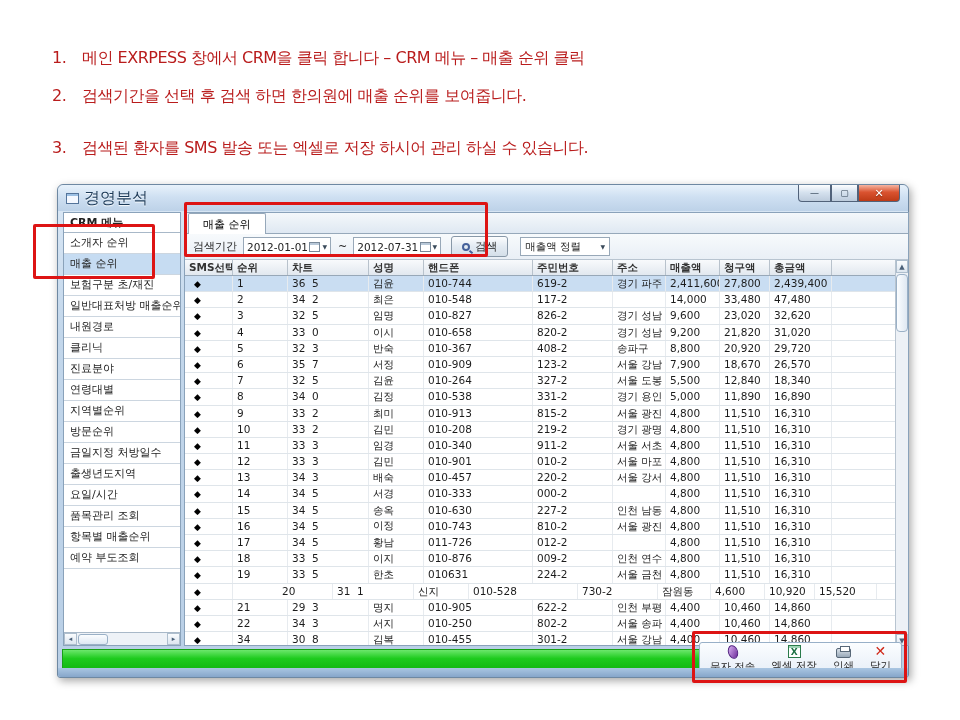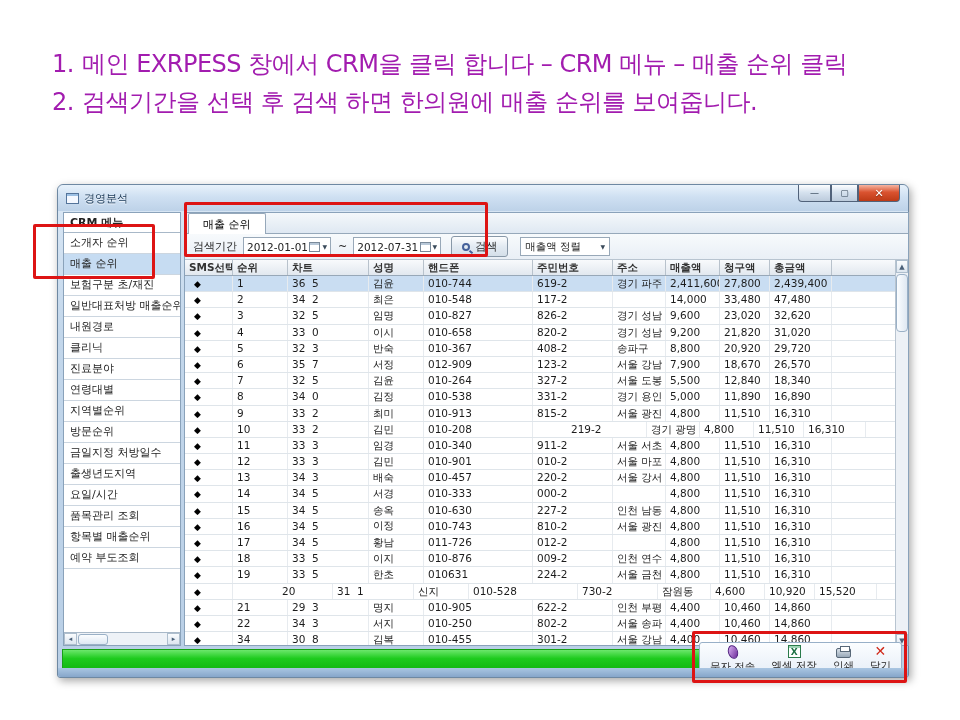--- a/index.html
+++ b/index.html
@@ -1,36 +1,36 @@
 <!DOCTYPE html>
 <html><head>
 <meta charset="utf-8">
 <style>
   * { margin:0; padding:0; box-sizing:border-box; }
   html,body { width:960px; height:720px; background:#fff;
     font-family:"DejaVu Sans","Liberation Sans",sans-serif; }
   #page { position:relative; width:960px; height:720px; background:#fff; overflow:hidden; }
 
   
-  .instr { position:absolute; left:52px; width:880px; font-size:24px; color:#a21caf;
+  .instr { position:absolute; left:52px; width:880px; font-size:16px; color:#b91c1c;
            letter-spacing:-0.5px; white-space:nowrap; }
   .instr .num { display:inline-block; width:30px; }
   #i1{ top:48px; } #i2{ top:86px; } #i3{ top:138px; }
 
   
   #win { position:absolute; left:57px; top:184px; width:852px; height:494px;
          background:linear-gradient(#dce9f6,#c3d7eb 30%,#b9cfe6);
          border:1px solid #6e88a2; border-radius:6px 6px 3px 3px;
          box-shadow:2px 3px 8px rgba(0,0,0,.35); }
   #titlebar { position:absolute; left:0; top:0; right:0; height:26px; display:flex;
               align-items:center; padding-left:8px; border-radius:6px 6px 0 0;
               background:linear-gradient(#e8f2fb,#cfe0f2 45%,#bdd2e8); }
   .win-ico { width:13px; height:11px; background:#f4f8ff; border:1px solid #54749a;
              box-shadow:inset 0 2px 0 #9cc0e4; margin-right:5px; }
-  #title-text { font-size:11px; color:#1c3a58; text-shadow:0 1px 1px #fff; }
+  #title-text { font-size:16px; color:#1c3a58; text-shadow:0 1px 1px #fff; }
   #winctl { position:absolute; right:8px; top:0; display:flex; }
   .wbtn { height:17px; border:1px solid #51627a; border-top:none; font-size:9px;
           display:flex; align-items:center; justify-content:center; color:#2c3e50;
           background:linear-gradient(#fdfeff,#d6e2ef 45%,#bccbdc); }
   .wbtn.min { width:33px; border-radius:0 0 0 4px; }
   .wbtn.max { width:27px; }
   .wbtn.close { width:42px; border-radius:0 0 4px 0; color:#fff; font-size:11px; font-weight:bold;
           background:linear-gradient(#f6b5a2,#da5330 45%,#bd3a16); text-shadow:0 1px 1px #802000; }
 
   
@@ -135,20 +135,23 @@
 <body>
 
 <div id="page">
 
   <div class="instr" id="i1">
     <span class="num">1.</span><span>메인 EXRPESS 창에서  CRM을 클릭 합니다 – CRM 메뉴 – 매출 순위 클릭</span>
   </div>
   <div class="instr" id="i2">
     <span class="num">2.</span><span>검색기간을 선택 후 검색 하면 한의원에 매출 순위를 보여줍니다.</span>
   </div>
+  <div class="instr" id="i3">
+    <span class="num">3.</span><span>검색된 환자를 SMS 발송 또는 엑셀로 저장 하시어 관리 하실 수 있습니다.</span>
+  </div>
 
   <div id="win">
 
     <div id="titlebar">
       <span class="win-ico"></span>
       <span id="title-text">경영분석</span>
     </div>
     <div id="winctl">
       <div class="wbtn min">—</div>
       <div class="wbtn max">▢</div>
@@ -287,21 +290,21 @@
             <div class="td c7" style="width: 54px;">8,800</div>
             <div class="td c8" style="width: 50px;">20,920</div>
             <div class="td c9" style="width: 62px;">29,720</div>
             <div class="td fill"></div>
           </div>
           <div class="tr">
             <div class="td c0" style="width: 48px;">◆</div>
             <div class="td c1" style="width: 55px;">6</div>
             <div class="td c2" style="width: 81px;">35  7</div>
             <div class="td c3" style="width: 55px;">서정</div>
-            <div class="td c4" style="width: 109px;">012-909</div>
+            <div class="td c4" style="width: 109px;">010-909</div>
             <div class="td c5" style="width: 80px;">123-2</div>
             <div class="td c6" style="width: 53px;">서울 강남</div>
             <div class="td c7" style="width: 54px;">7,900</div>
             <div class="td c8" style="width: 50px;">18,670</div>
             <div class="td c9" style="width: 62px;">26,570</div>
             <div class="td fill"></div>
           </div>
           <div class="tr">
             <div class="td c0" style="width: 48px;">◆</div>
             <div class="td c1" style="width: 55px;">7</div>
@@ -340,21 +343,21 @@
             <div class="td c8" style="width: 50px;">11,510</div>
             <div class="td c9" style="width: 62px;">16,310</div>
             <div class="td fill"></div>
           </div>
           <div class="tr">
             <div class="td c0" style="width: 48px;">◆</div>
             <div class="td c1" style="width: 55px;">10</div>
             <div class="td c2" style="width: 81px;">33  2</div>
             <div class="td c3" style="width: 55px;">김민</div>
             <div class="td c4" style="width: 109px;">010-208</div>
-            <div class="td c5" style="width: 80px; margin-left: 34px;">219-2</div>
+            <div class="td c5" style="width: 80px;">219-2</div>
             <div class="td c6" style="width: 53px;">경기 광명</div>
             <div class="td c7" style="width: 54px;">4,800</div>
             <div class="td c8" style="width: 50px;">11,510</div>
             <div class="td c9" style="width: 62px;">16,310</div>
             <div class="td fill"></div>
           </div>
           <div class="tr">
             <div class="td c0" style="width: 48px;">◆</div>
             <div class="td c1" style="width: 55px;">11</div>
             <div class="td c2" style="width: 81px;">33  3</div>

